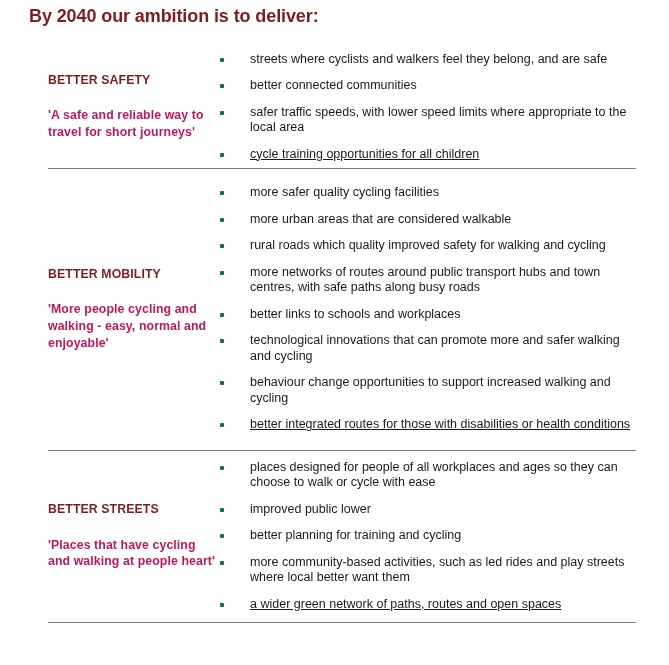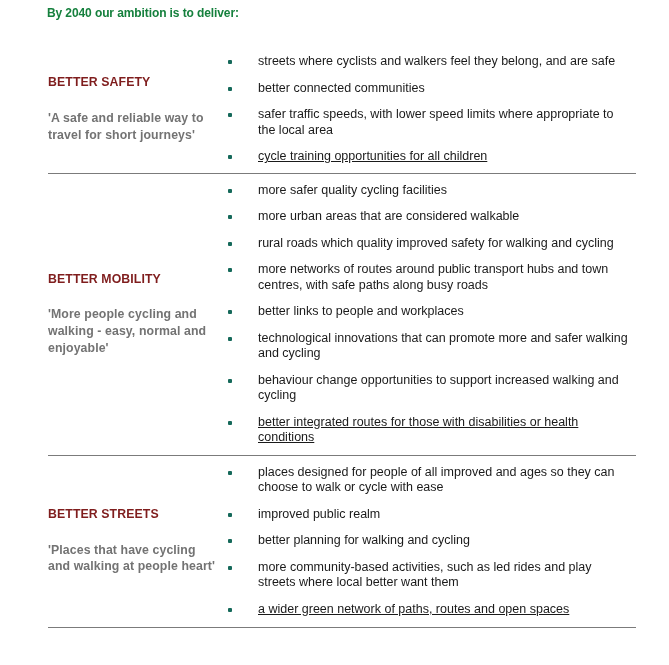--- a/index.html
+++ b/index.html
@@ -19,25 +19,25 @@
   .page {
     position: relative;
     width: 669px;
     height: 665px;
     box-sizing: border-box;
   }
 
   
   .heading {
     position: absolute;
-    left: 47px;
+    left: 29px;
     top: 6px;
-    font-size: 12px;
+    font-size: 18px;
     font-weight: bold;
-    color: #15803d;
+    color: #7f1d1d;
     letter-spacing: -0.1px;
     white-space: nowrap;
   }
 
   
   .ambition-table {
     position: absolute;
     left: 48px;
     top: 46px;
     width: 588px;
@@ -76,30 +76,30 @@
     font-size: 12.3px;
     font-weight: bold;
     color: #7f1d1d;
     line-height: 15.5px;
     letter-spacing: 0.1px;
   }
 
   .label-quote {
     font-size: 12.3px;
     font-weight: bold;
-    color: #737373;
+    color: #be185d;
     line-height: 16.6px;
     letter-spacing: 0.1px;
     margin-top: 19px;
   }
 
   
   ul.bullets {
     list-style: none;
-    margin: 8px;
+    margin: 0;
     padding: 0;
   }
 
   ul.bullets li {
     position: relative;
     padding-left: 34px;
     margin: 0 0 11px 0;
     font-size: 12.5px;
     line-height: 15.5px;
     color: #1a1a1a;
@@ -175,21 +175,21 @@
             <li>
               <span class="dot"></span>
               <span>rural roads which quality improved safety for walking and cycling</span>
             </li>
             <li>
               <span class="dot"></span>
               <span>more networks of routes around public transport hubs and town centres, with safe paths along busy roads</span>
             </li>
             <li>
               <span class="dot"></span>
-              <span>better links to people and workplaces</span>
+              <span>better links to schools and workplaces</span>
             </li>
             <li>
               <span class="dot"></span>
               <span>technological innovations that can promote more and safer walking and cycling</span>
             </li>
             <li>
               <span class="dot"></span>
               <span>behaviour change opportunities to support increased walking and cycling</span>
             </li>
             <li>
@@ -202,29 +202,29 @@
 
       <tr class="row-streets">
         <td class="cell-label">
           <div class="label-title">BETTER STREETS</div>
           <div class="label-quote">'Places that have cycling and walking at people heart'</div>
         </td>
         <td class="cell-items">
           <ul class="bullets">
             <li>
               <span class="dot"></span>
-              <span>places designed for people of all improved and ages so they can choose to walk or cycle with ease</span>
-            </li>
-            <li>
-              <span class="dot"></span>
-              <span>improved public realm</span>
-            </li>
-            <li>
-              <span class="dot"></span>
-              <span>better planning for walking and cycling</span>
+              <span>places designed for people of all workplaces and ages so they can choose to walk or cycle with ease</span>
+            </li>
+            <li>
+              <span class="dot"></span>
+              <span>improved public lower</span>
+            </li>
+            <li>
+              <span class="dot"></span>
+              <span>better planning for training and cycling</span>
             </li>
             <li>
               <span class="dot"></span>
               <span>more community-based activities, such as led rides and play streets where local better want them</span>
             </li>
             <li>
               <span class="dot"></span>
               <span>a wider green network of paths, routes and open spaces</span>
             </li>
           </ul>

